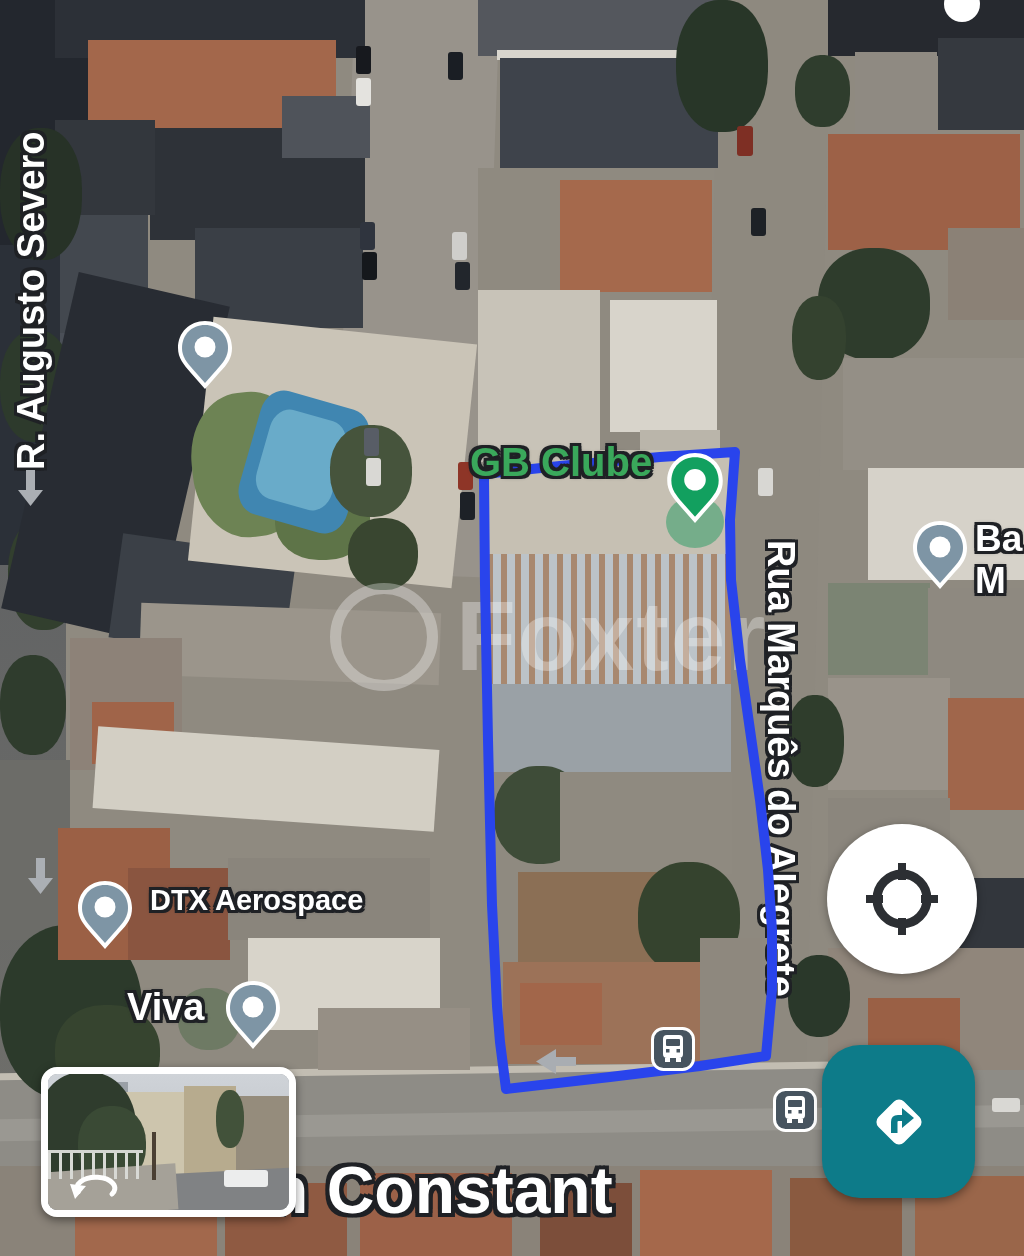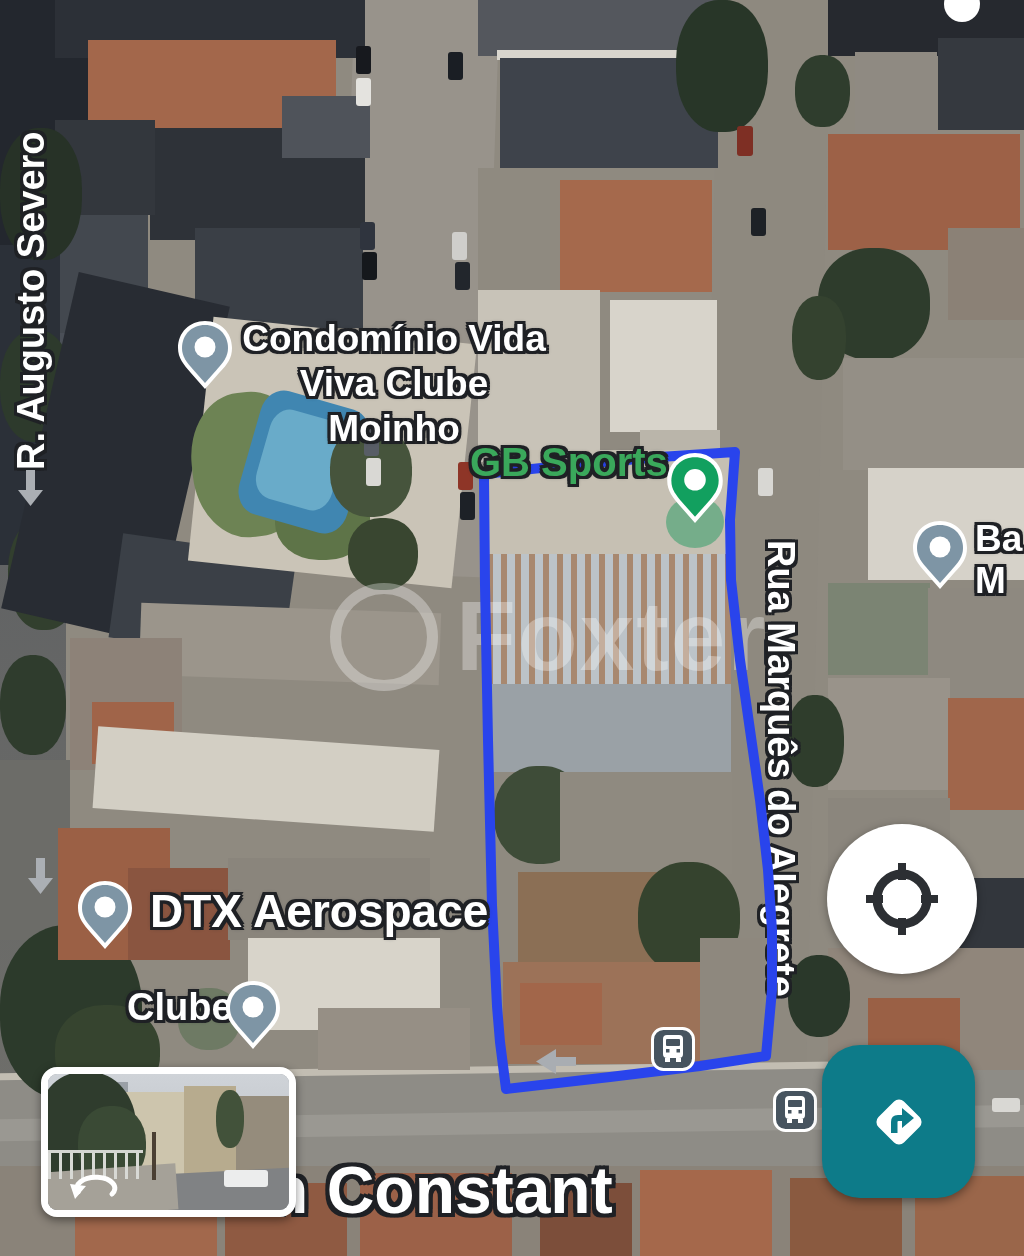--- a/index.html
+++ b/index.html
@@ -169,27 +169,23 @@
   <div class="street-label" style="left:802px;top:540px;transform:rotate(90deg)">Rua Marquês do Alegrete</div>
   <div class="street-label big" style="left:268px;top:1152px;z-index:4">n Constant</div>
 
   <svg class="overlay-svg" width="1024" height="1256" viewBox="0 0 1024 1256">
     <path d="M484 474 L560 466 L660 457 L735 452 L730 520 L731 580 L740 660 L750 730 L760 800 L768 870 L772 930 L772 990 L766 1056 L700 1066 L610 1077 L506 1089 L500 1042 L497 1006 L492 905 L488 740 L485 585 Z" fill="none" stroke="#2944ec" stroke-width="10" stroke-linejoin="round" stroke-linecap="round"></path>
     <path d="M26 470 L35 470 L35 490 L43 490 L30.5 506 L18 490 L26 490 Z" fill="#abafb4"></path>
     <path d="M36 858 L45 858 L45 878 L53 878 L40.5 894 L28 878 L36 878 Z" fill="#abafb4"></path>
     <path d="M576 1057 L576 1066 L556 1066 L556 1074 L536 1061.5 L556 1049 L556 1057 Z" fill="#a9adb2"></path>
   </svg>
 
-  <div class="olabel" style="left:238px;top:316px;width:312px;text-align:center;font-size:37px;line-height:45px;white-space:normal">
-    <span style="display:block">Condomínio Vida</span>
-    <span style="display:block">Viva Clube Moinho</span>
-  </div>
-  <div class="olabel green" style="left:470px;top:440px;font-size:40px">GB Sports</div>
-  <div class="olabel" style="left:150px;top:884px;font-size:46px">DTX Aerospace</div>
-  <div class="olabel" style="left:127px;top:986px;font-size:38px">Clube</div>
+  <div class="olabel green" style="left:470px;top:440px;font-size:40px">GB Clube</div>
+  <div class="olabel" style="left:150px;top:884px;font-size:29px">DTX Aerospace</div>
+  <div class="olabel" style="left:127px;top:986px;font-size:38px">Viva</div>
   <div class="olabel" style="left:975px;top:518px;font-size:37px;line-height:42px;white-space:normal">
     <span style="display:block">Ba</span>
     <span style="display:block">M</span>
   </div>
 
   <div class="halo" style="left:666px;top:496px;width:58px;height:52px;background:rgba(18,150,88,.45)"></div>
 
   <div class="pin" style="left:177px;top:320px">
     <svg width="56" height="70" viewBox="0 0 56 70">
       <path d="M28 1C12.5 1 1 12.5 1 28c0 10 5.5 16.5 12.5 24.5L28 69l14.5-16.5C50.5 44.5 55 38 55 28 55 12.5 43.5 1 28 1z" fill="#ffffff"></path>

